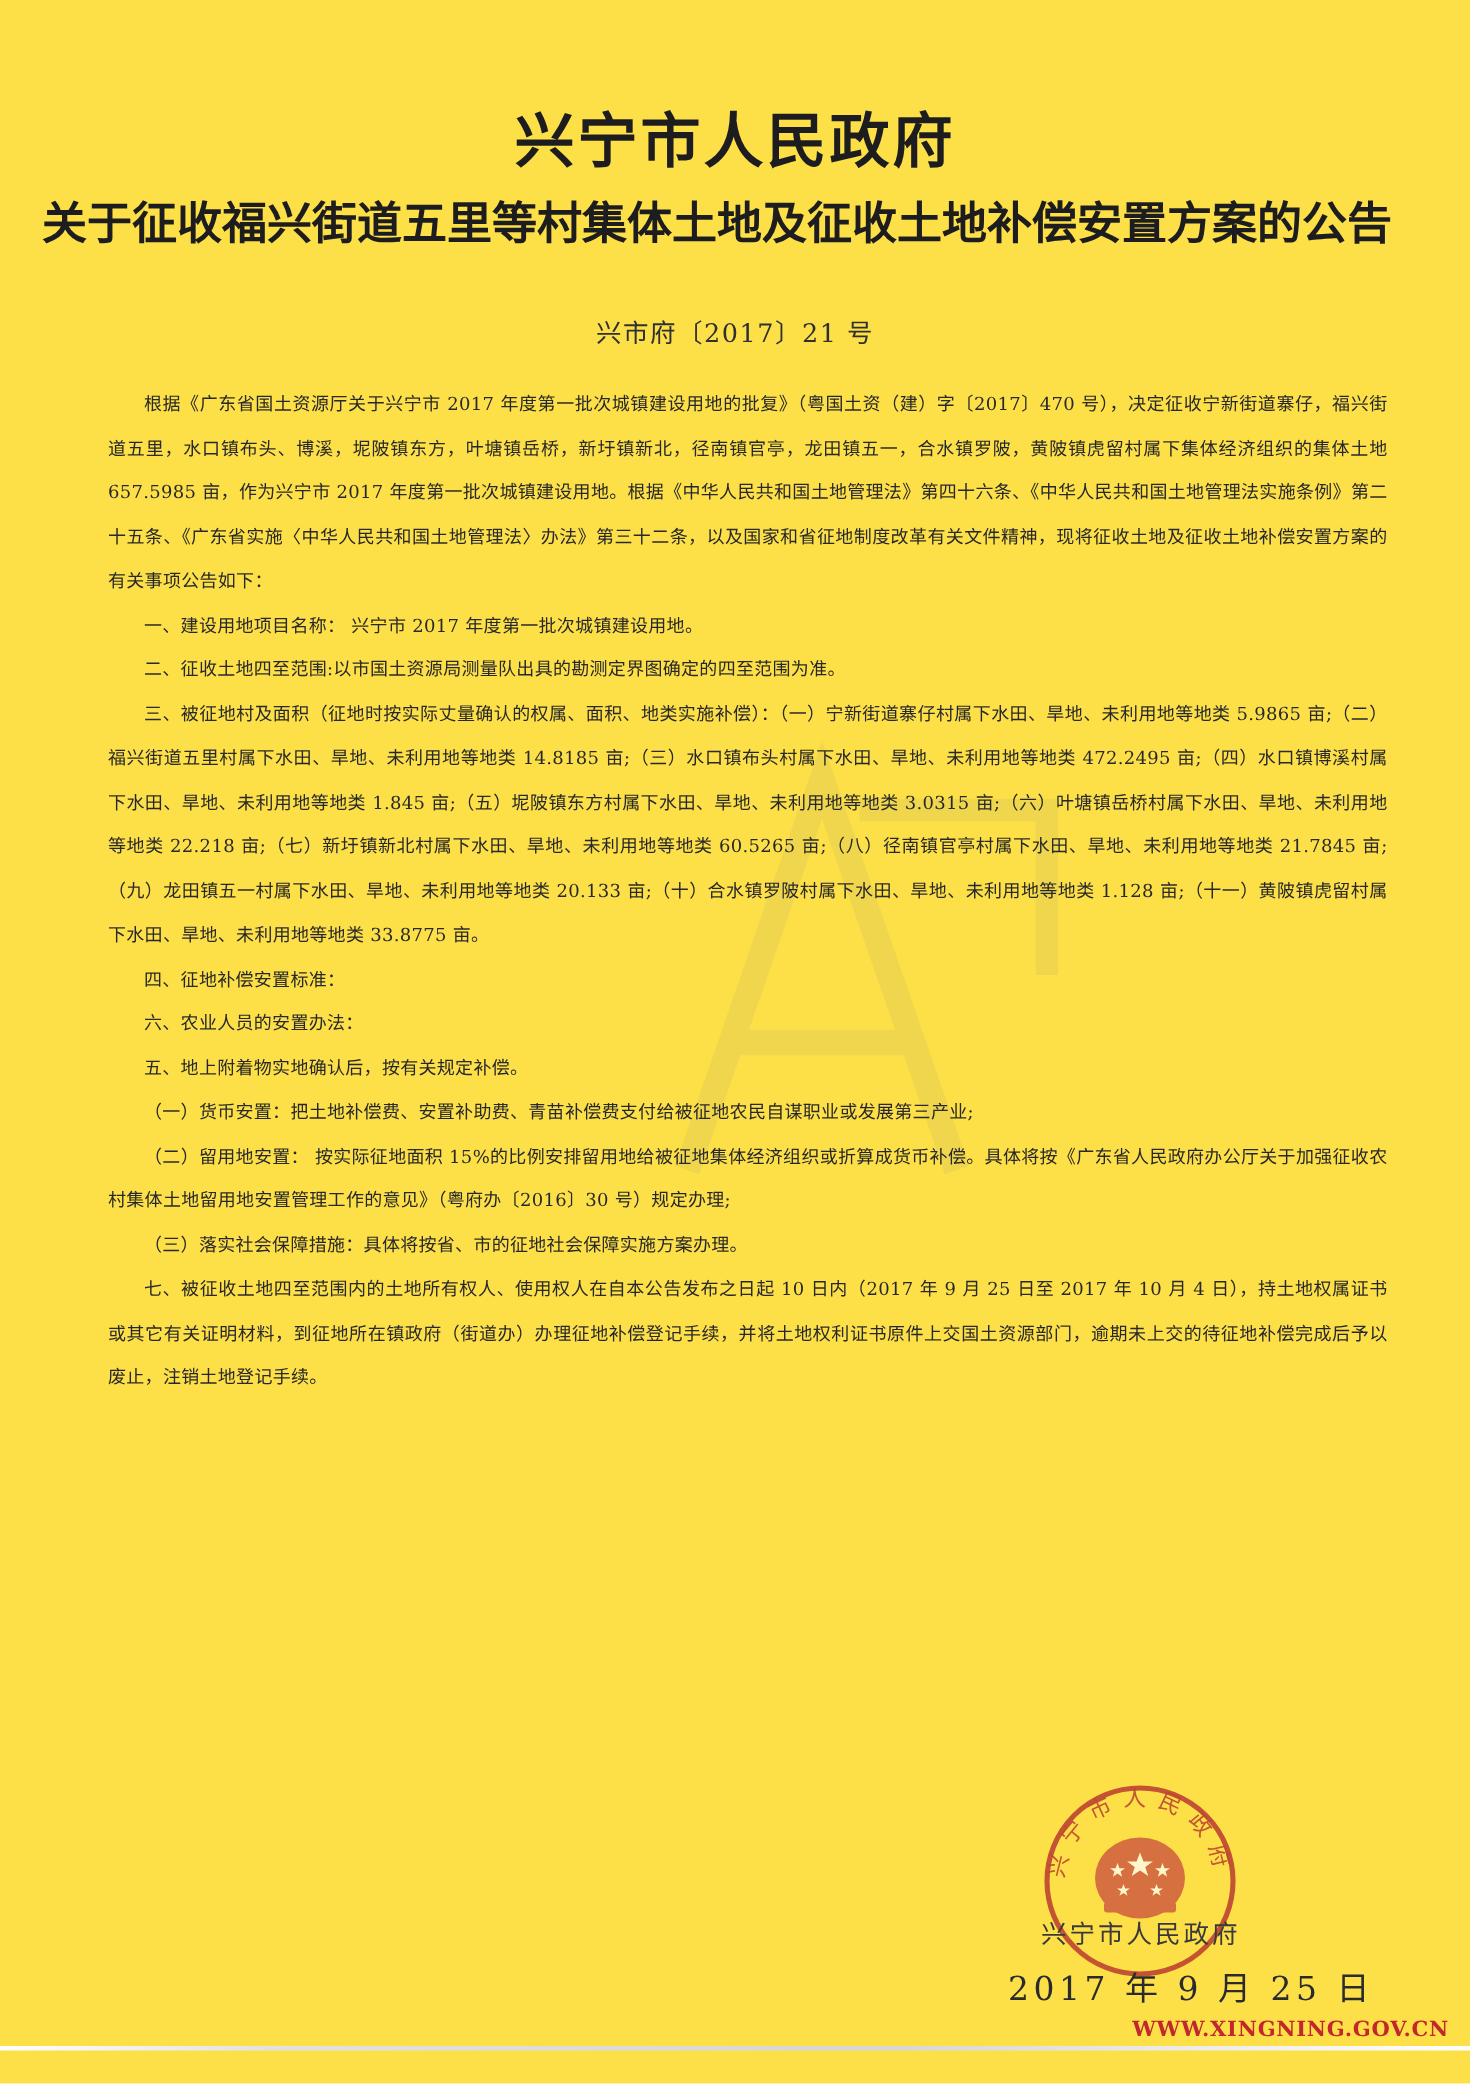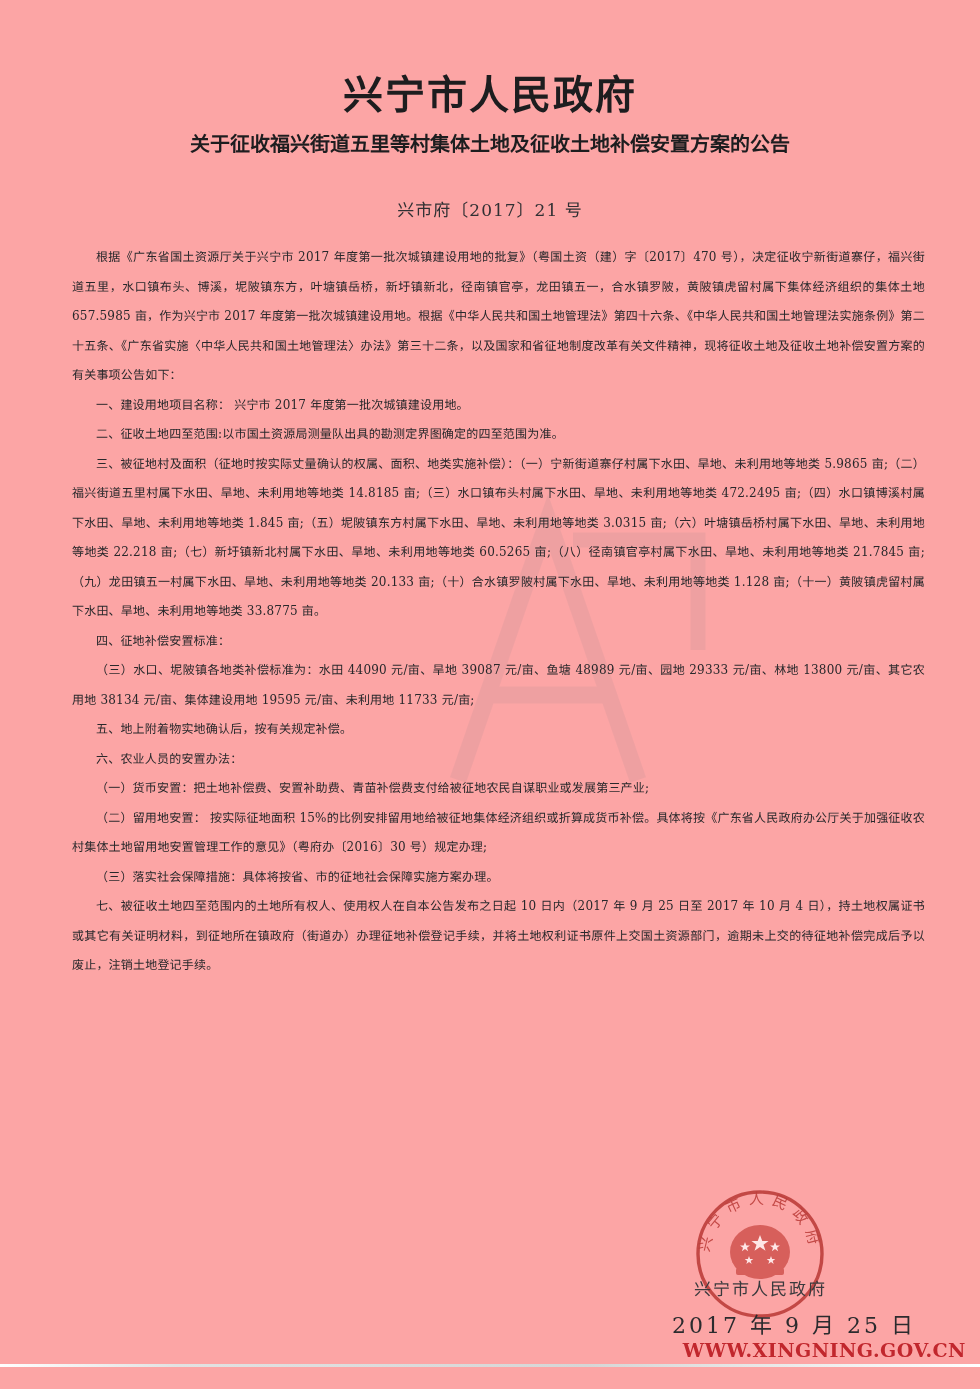--- a/index.html
+++ b/index.html
@@ -4,21 +4,21 @@
 <style>
   html, body {
     margin: 0;
     padding: 0;
     background: #ffffff;
   }
   .page {
     position: relative;
     width: 980px;
     height: 1389px;
-    background: #fca5a5;
+    background: #fde047;
     overflow: hidden;
     font-family: "DejaVu Serif", "Liberation Serif", serif;
     color: #2a2a2c;
   }
 
   
   .watermark {
     position: absolute;
     left: 398px;
     top: 480px;
@@ -40,22 +40,22 @@
     text-align: center;
     font-size: 40px;
     font-weight: bold;
     letter-spacing: 2px;
     color: #1d1d1f;
     margin: 72px 0 0 0;
     line-height: 1.15;
     font-family: "DejaVu Serif", "Liberation Serif", serif;
   }
   .doc-title {
-    text-align: center;
-    font-size: 20px;
+    text-align: left;
+    font-size: 30px;
     font-weight: bold;
     letter-spacing: 0px;
     color: #1d1d1f;
     margin: 14px 28px 0 28px;
     line-height: 1.2;
   }
   .doc-number {
     text-align: center;
     font-size: 17px;
     color: #303033;
@@ -125,21 +125,21 @@
     left: 0;
     right: 0;
     bottom: 22px;
     height: 3px;
     background: linear-gradient(to right, #ffffff 0%, #e2e2e2 18%, #d6d6d6 60%, #ffffff 100%);
   }
   .footer-url {
     position: absolute;
     right: 14px;
     bottom: 28px;
-    font-size: 19px;
+    font-size: 14px;
     font-weight: bold;
     color: #c1272d;
     letter-spacing: 0.5px;
     font-family: "DejaVu Serif", "Liberation Serif", serif;
   }
 </style>
 </head>
 <body>
 
 <div class="page">
@@ -164,23 +164,22 @@
 
     <div class="doc-number">兴市府〔2017〕21 号</div>
 
     <div class="body-wrap">
 
       <p class="para">根据《广东省国土资源厅关于兴宁市 2017 年度第一批次城镇建设用地的批复》（粤国土资（建）字〔2017〕470 号），决定征收宁新街道寨仔，福兴街道五里，水口镇布头、博溪，坭陂镇东方，叶塘镇岳桥，新圩镇新北，径南镇官亭，龙田镇五一，合水镇罗陂，黄陂镇虎留村属下集体经济组织的集体土地 657.5985 亩，作为兴宁市 2017 年度第一批次城镇建设用地。根据《中华人民共和国土地管理法》第四十六条、《中华人民共和国土地管理法实施条例》第二十五条、《广东省实施〈中华人民共和国土地管理法〉办法》第三十二条，以及国家和省征地制度改革有关文件精神，现将征收土地及征收土地补偿安置方案的有关事项公告如下：</p>
       <p class="para">一、建设用地项目名称： 兴宁市 2017 年度第一批次城镇建设用地。</p>
       <p class="para">二、征收土地四至范围:以市国土资源局测量队出具的勘测定界图确定的四至范围为准。</p>
       <p class="para">三、被征地村及面积（征地时按实际丈量确认的权属、面积、地类实施补偿）：（一）宁新街道寨仔村属下水田、旱地、未利用地等地类 5.9865 亩;（二）福兴街道五里村属下水田、旱地、未利用地等地类 14.8185 亩;（三）水口镇布头村属下水田、旱地、未利用地等地类 472.2495 亩;（四）水口镇博溪村属下水田、旱地、未利用地等地类 1.845 亩;（五）坭陂镇东方村属下水田、旱地、未利用地等地类 3.0315 亩;（六）叶塘镇岳桥村属下水田、旱地、未利用地等地类 22.218 亩;（七）新圩镇新北村属下水田、旱地、未利用地等地类 60.5265 亩;（八）径南镇官亭村属下水田、旱地、未利用地等地类 21.7845 亩;（九）龙田镇五一村属下水田、旱地、未利用地等地类 20.133 亩;（十）合水镇罗陂村属下水田、旱地、未利用地等地类 1.128 亩;（十一）黄陂镇虎留村属下水田、旱地、未利用地等地类 33.8775 亩。</p>
       <p class="para">四、征地补偿安置标准：</p>
-      <p class="para">（三）水口、坭陂镇各地类补偿标准为：水田 44090 元/亩、旱地 39087 元/亩、鱼塘 48989 元/亩、园地 29333 元/亩、林地 13800 元/亩、其它农用地 38134 元/亩、集体建设用地 19595 元/亩、未利用地 11733 元/亩;</p>
+      <p class="para">六、农业人员的安置办法：</p>
       <p class="para">五、地上附着物实地确认后，按有关规定补偿。</p>
-      <p class="para">六、农业人员的安置办法：</p>
       <p class="para">（一）货币安置：把土地补偿费、安置补助费、青苗补偿费支付给被征地农民自谋职业或发展第三产业;</p>
       <p class="para">（二）留用地安置： 按实际征地面积 15%的比例安排留用地给被征地集体经济组织或折算成货币补偿。具体将按《广东省人民政府办公厅关于加强征收农村集体土地留用地安置管理工作的意见》（粤府办〔2016〕30 号）规定办理;</p>
       <p class="para">（三）落实社会保障措施：具体将按省、市的征地社会保障实施方案办理。</p>
       <p class="para">七、被征收土地四至范围内的土地所有权人、使用权人在自本公告发布之日起 10 日内（2017 年 9 月 25 日至 2017 年 10 月 4 日），持土地权属证书或其它有关证明材料，到征地所在镇政府（街道办）办理征地补偿登记手续，并将土地权利证书原件上交国土资源部门，逾期未上交的待征地补偿完成后予以废止，注销土地登记手续。</p>
 
     </div>
   </div>
 
   <div class="sign-block">
 

